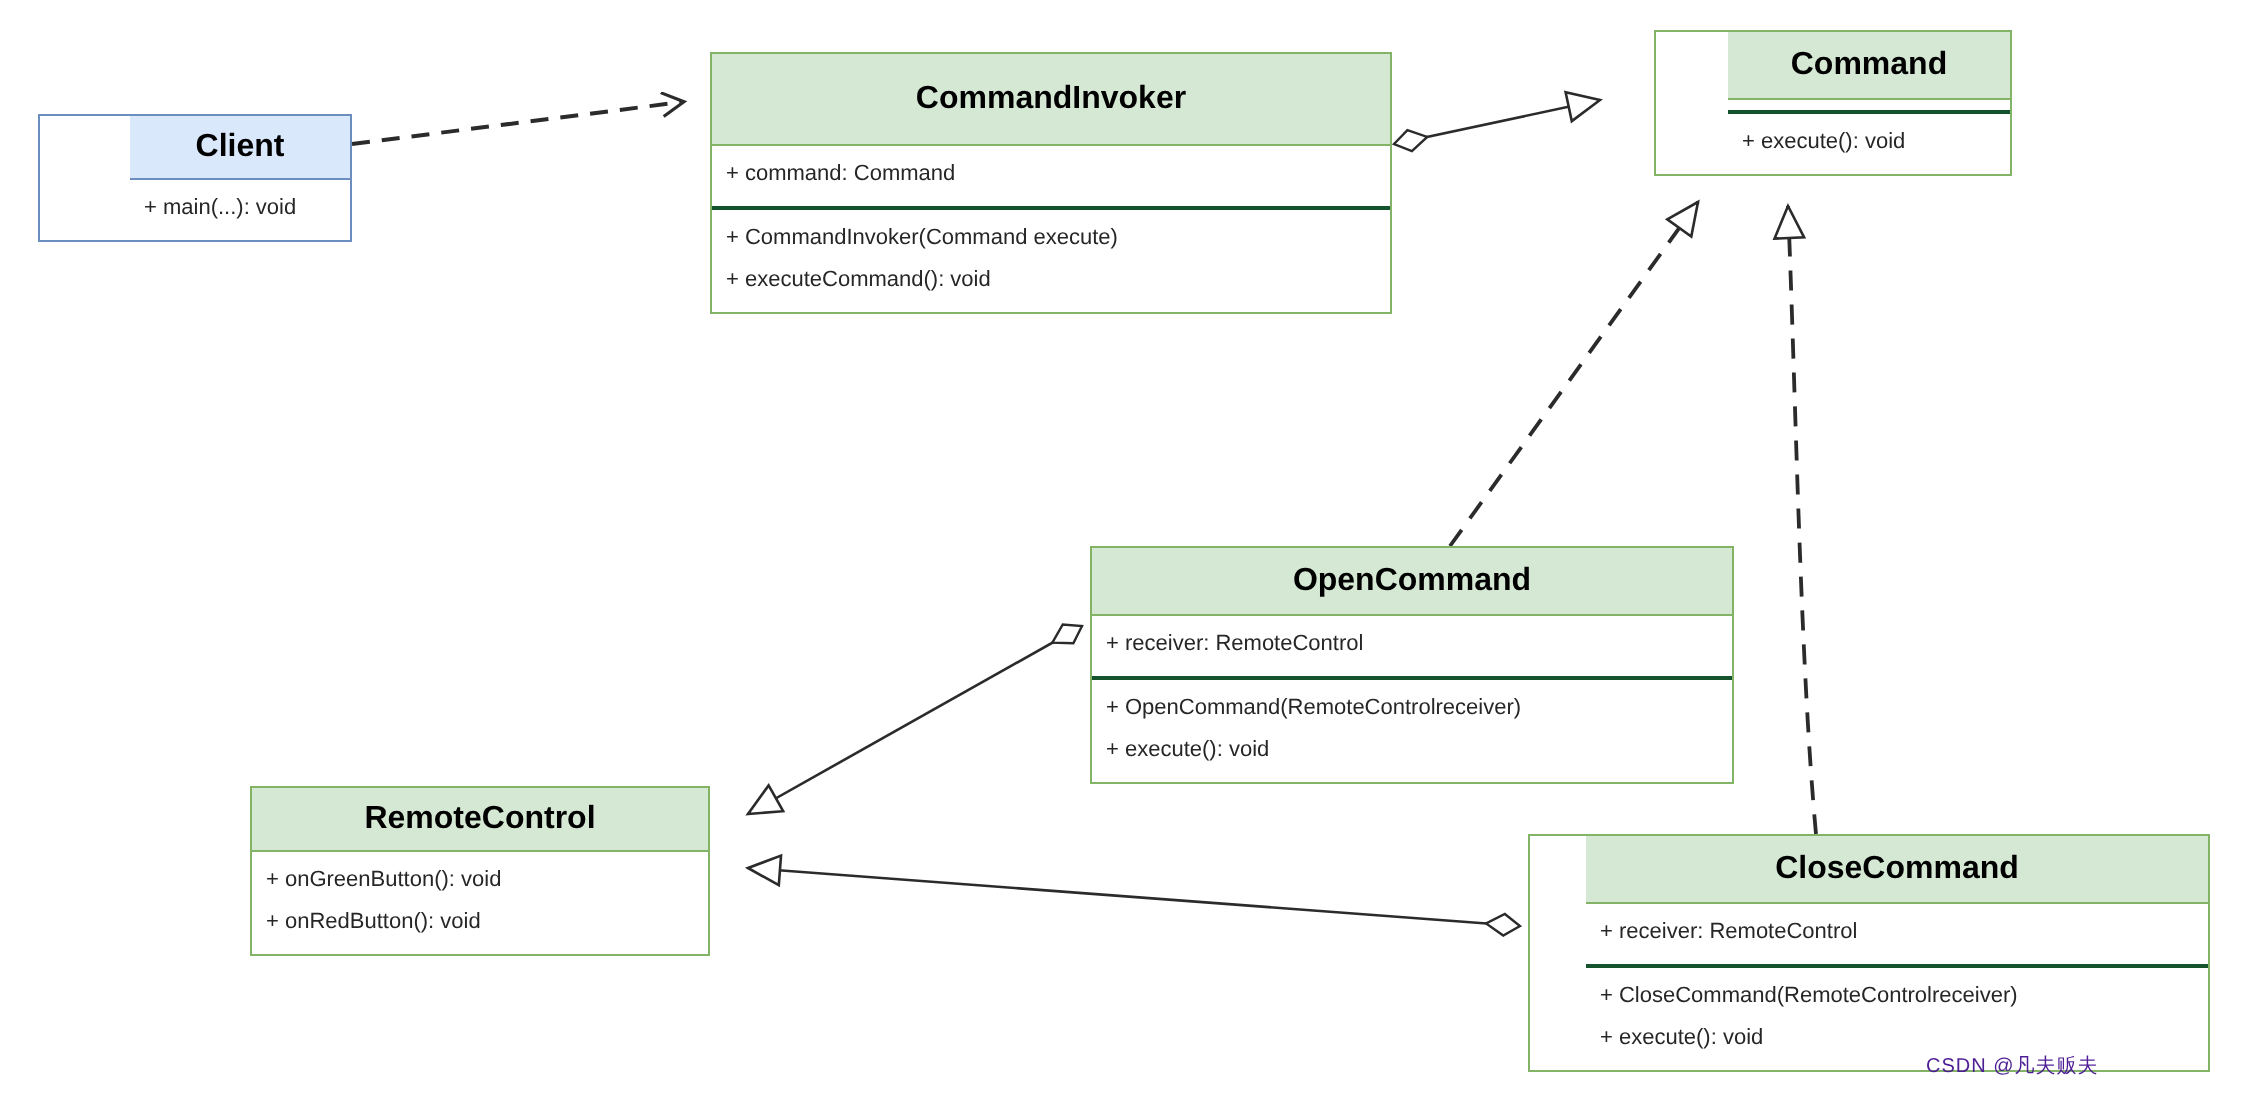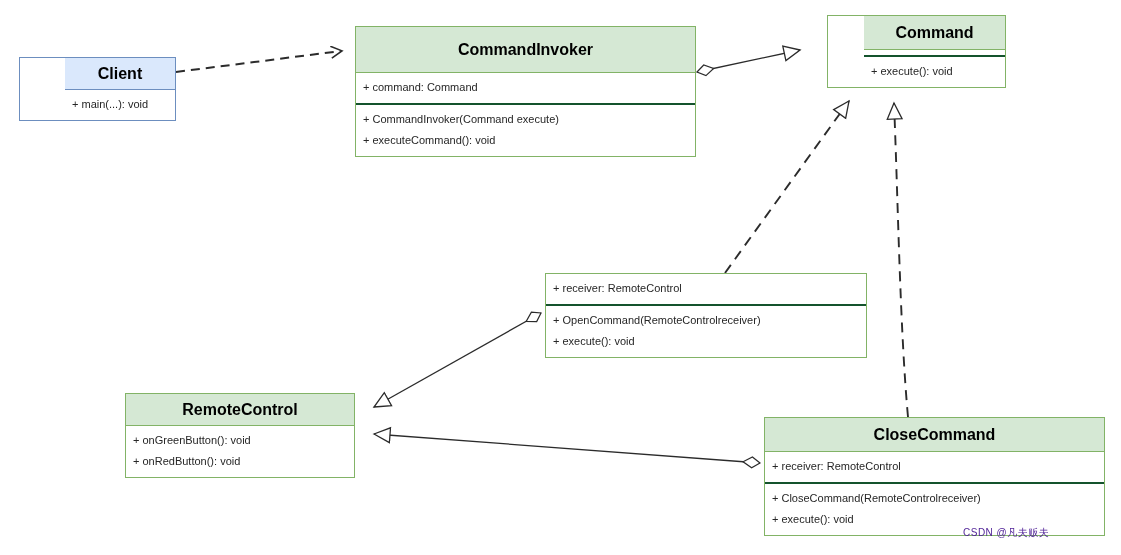--- a/index.html
+++ b/index.html
@@ -140,30 +140,31 @@
 
   <div class="uml-class" style="left:827px; top:15px; width:179px;padding-left:36px;">
     <div class="uml-title" style="height:34px;">Command</div>
     <div class="uml-compartment empty"></div>
     <div class="uml-compartment">
       <div class="uml-member">+ execute(): void</div>
     </div>
   </div>
 
   <div class="uml-class" style="left:545px; top:273px; width:322px;">
+    <div class="uml-title" style="height:34px;">OpenCommand</div>
     <div class="uml-compartment">
       <div class="uml-member">+ receiver: RemoteControl</div>
     </div>
     <div class="uml-compartment">
       <div class="uml-member">+ OpenCommand(RemoteControlreceiver)</div>
       <div class="uml-member">+ execute(): void</div>
     </div>
   </div>
 
-  <div class="uml-class" style="left:764px; top:417px; width:341px;">
+  <div class="uml-class" style="left:764px; top:417px; width:341px;padding-left:28px;">
     <div class="uml-title" style="height:34px;">CloseCommand</div>
     <div class="uml-compartment">
       <div class="uml-member">+ receiver: RemoteControl</div>
     </div>
     <div class="uml-compartment">
       <div class="uml-member">+ CloseCommand(RemoteControlreceiver)</div>
       <div class="uml-member">+ execute(): void</div>
     </div>
   </div>
 

